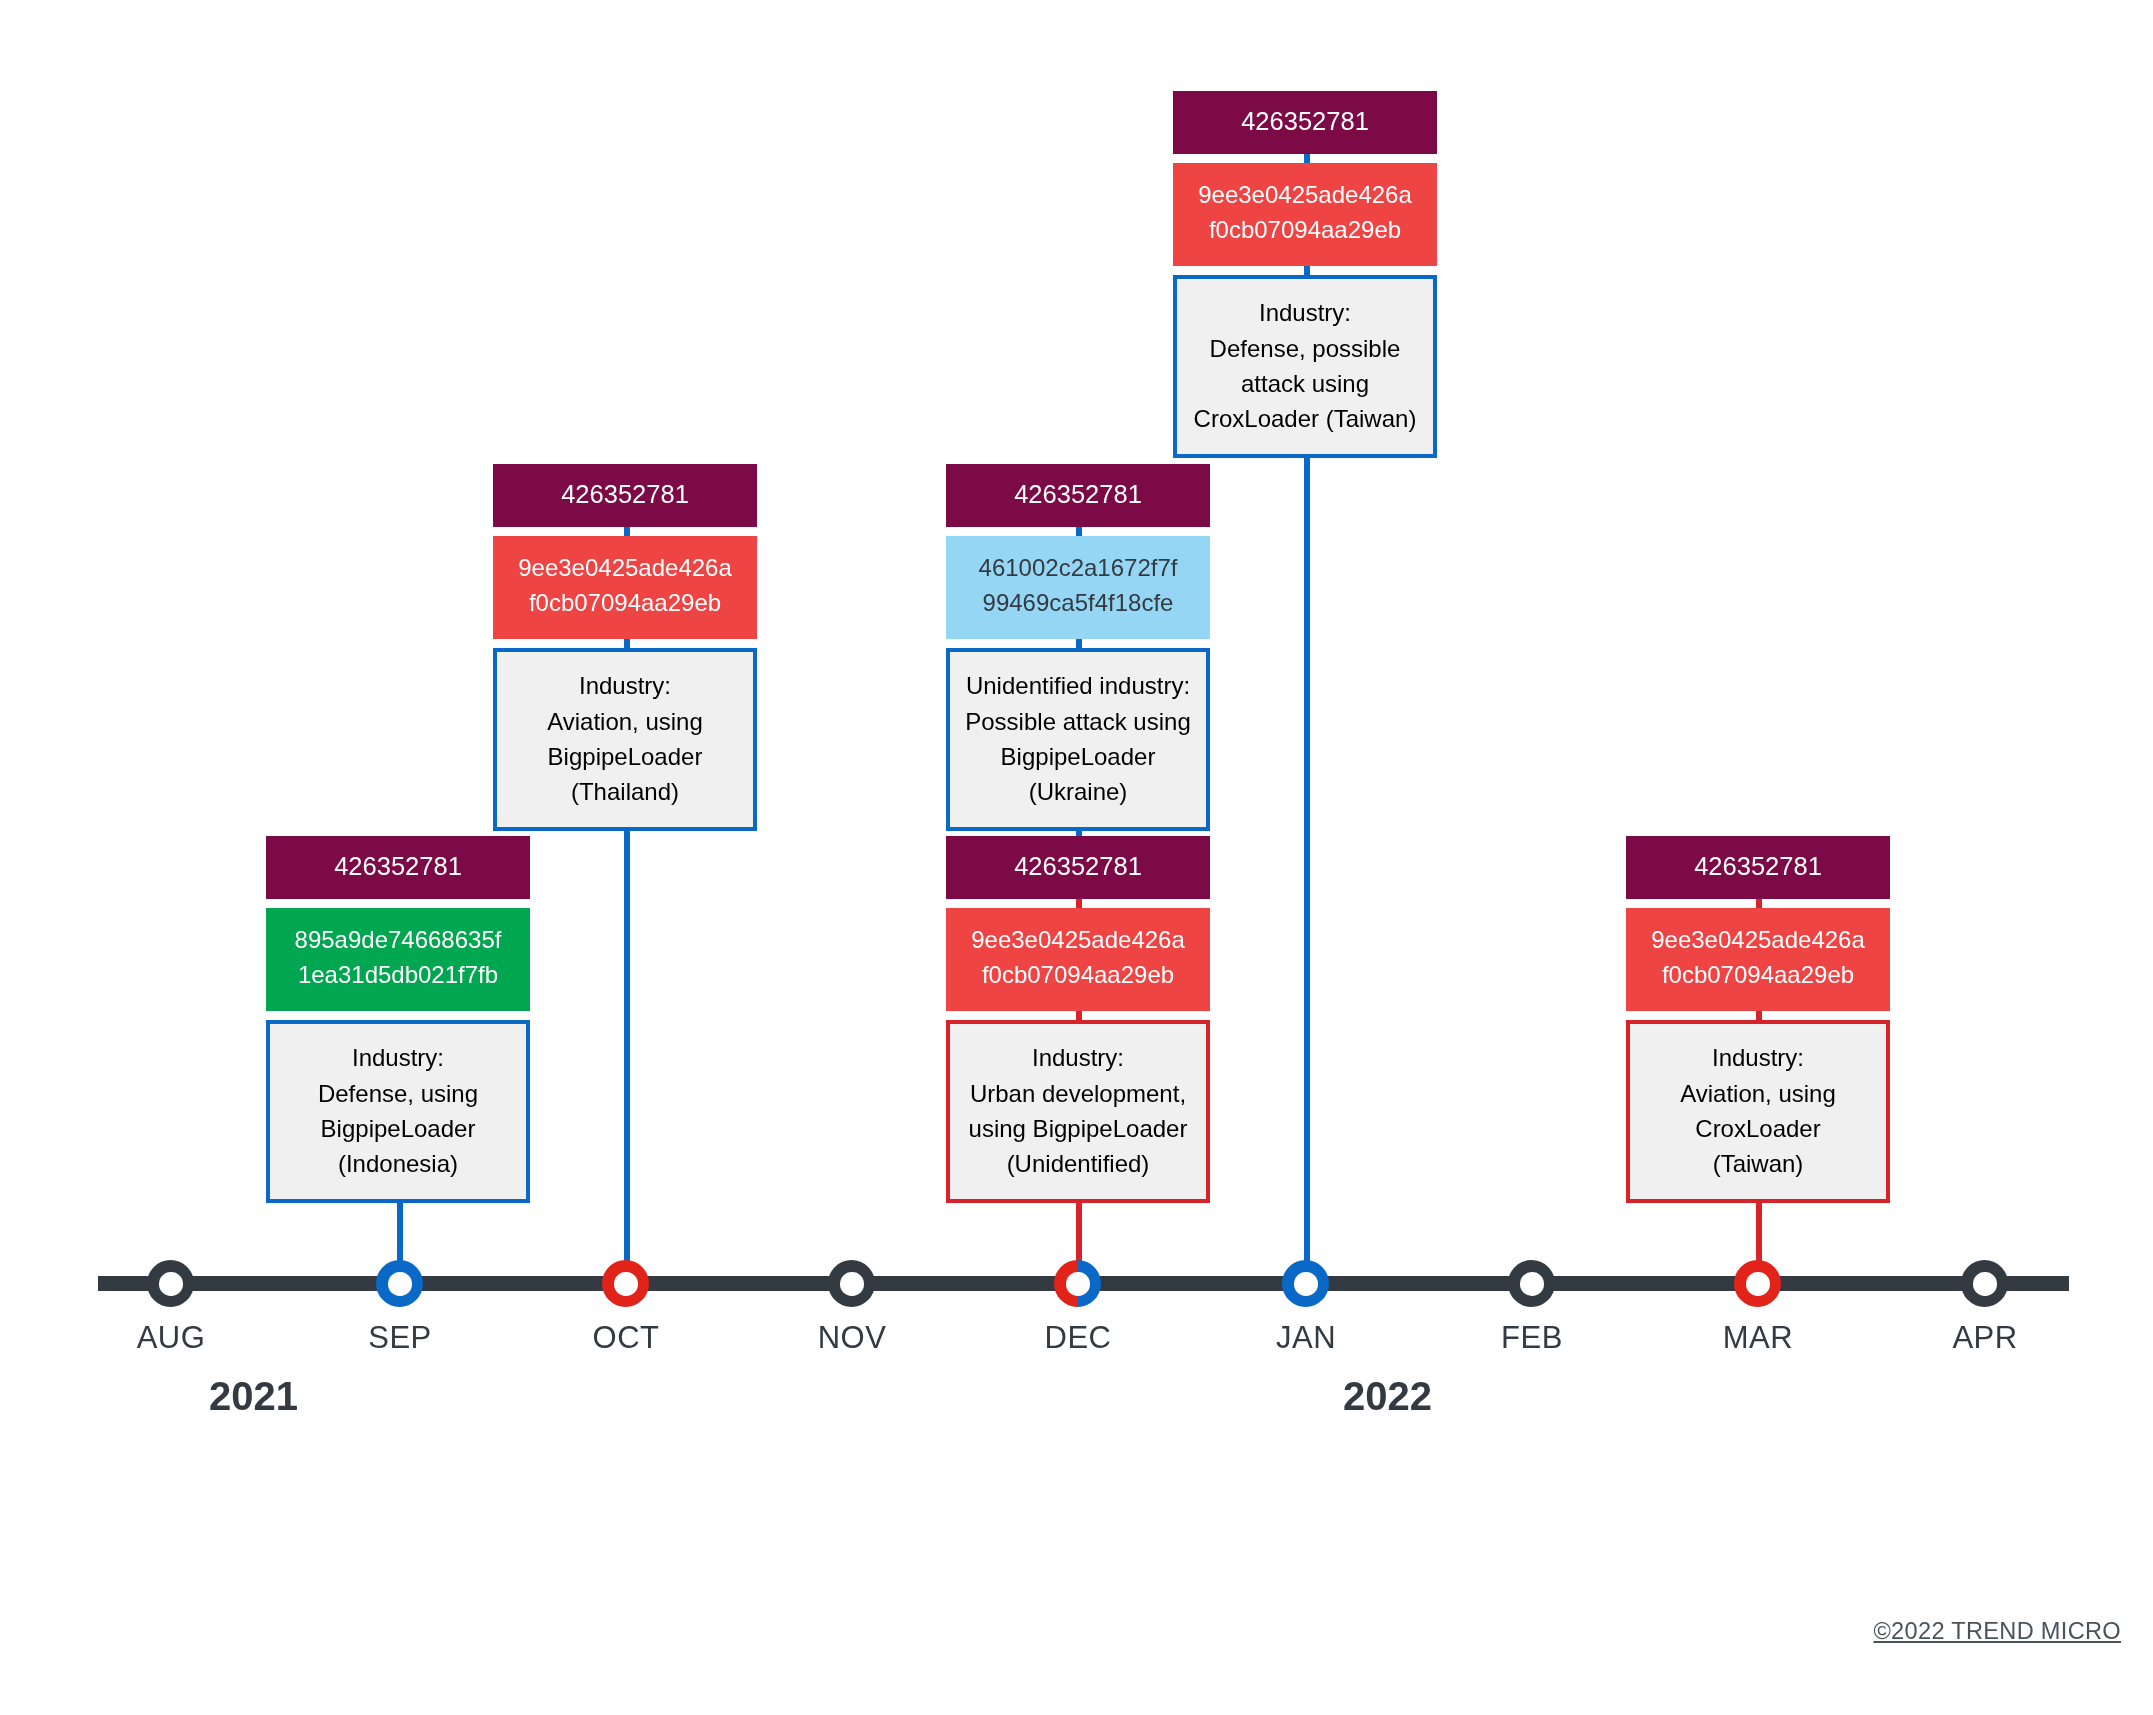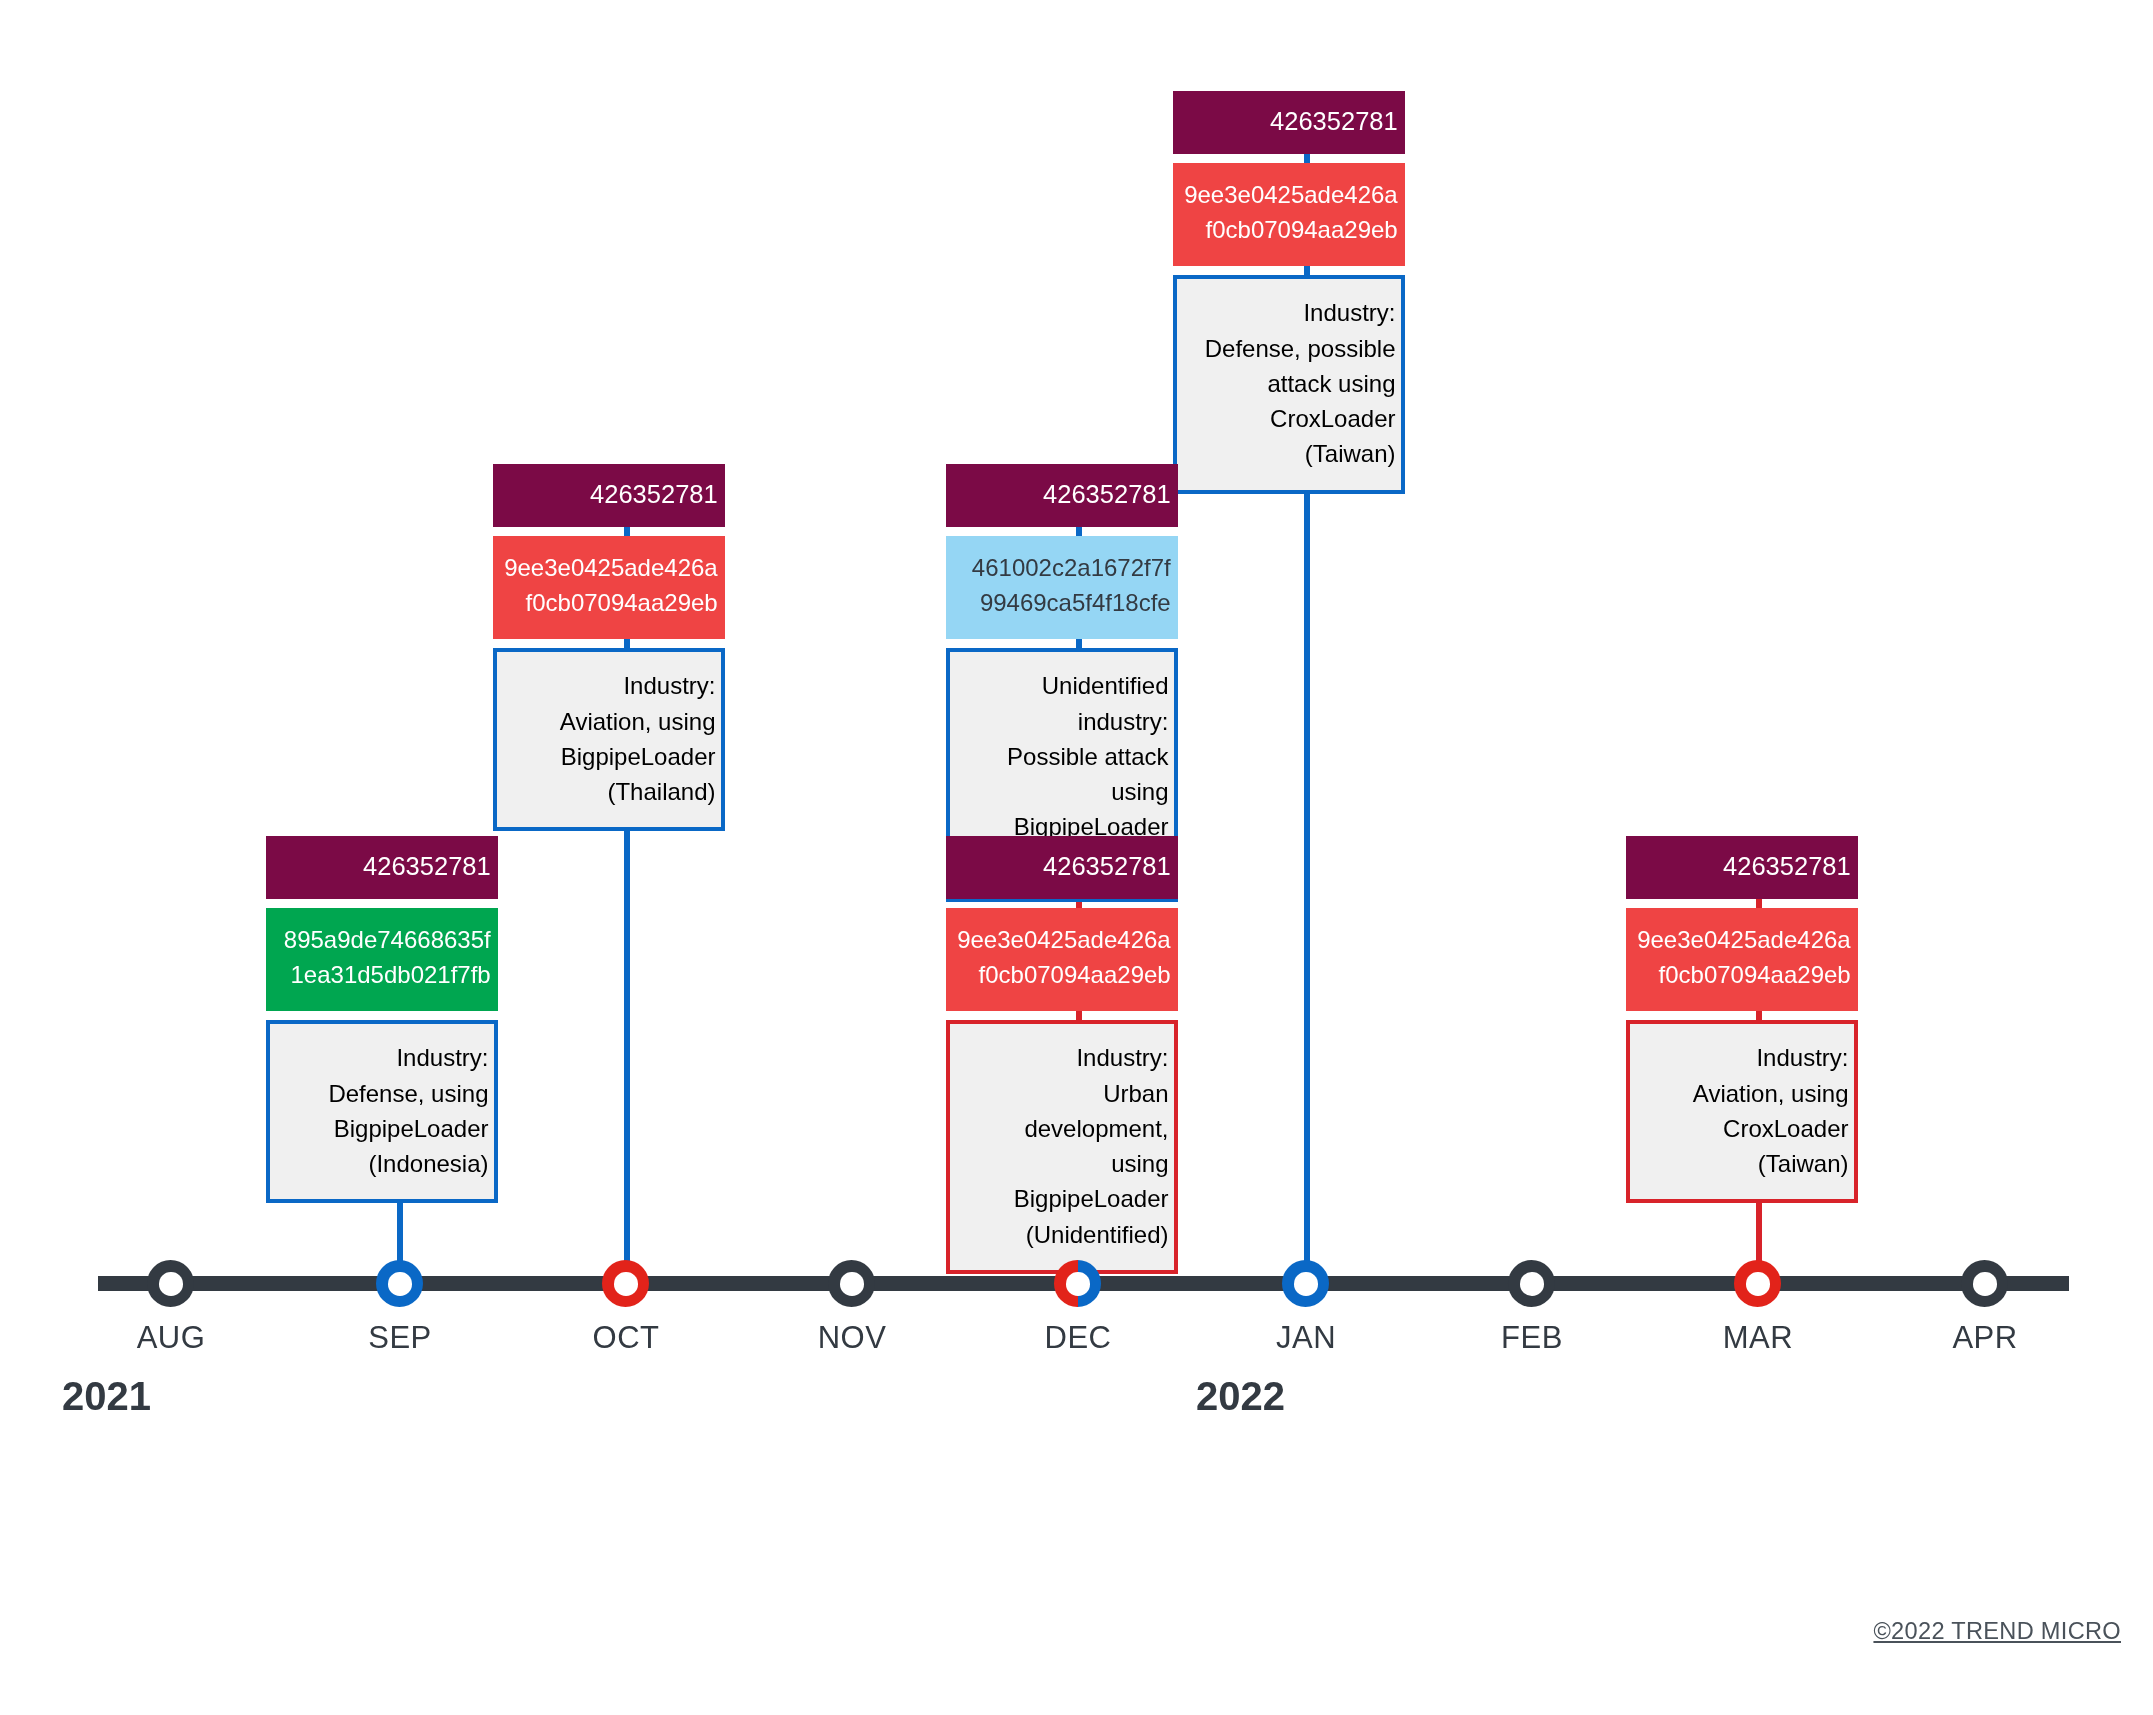--- a/index.html
+++ b/index.html
@@ -67,43 +67,43 @@
     text-align: center;
     font-size: 31px;
     font-weight: 400;
     letter-spacing: 0.5px;
     color: #333a42;
   }
   .year-label {
     position: absolute;
     top: 1374px;
     width: 236px;
-    text-align: left;
+    text-align: right;
     font-size: 40px;
     font-weight: 700;
     color: #333a42;
   }
 
   
   .connector {
     position: absolute;
     width: 6.4px;
     background: #0a68c6;
   }
   .connector.red { background: #d8232a; }
 
   
   .stack {
     position: absolute;
     width: 264px;
   }
   .stack .box {
     box-sizing: border-box;
-    width: 232px;
-    text-align: right;
+    width: 264px;
+    text-align: center;
     position: relative;
   }
   .box.id-box {
     background: #7b0a46;
     color: #ffffff;
     font-size: 25.5px;
     line-height: 1.25;
     padding: 14.5px 7.3px 16.4px;
   }
   .box.hash-box {

